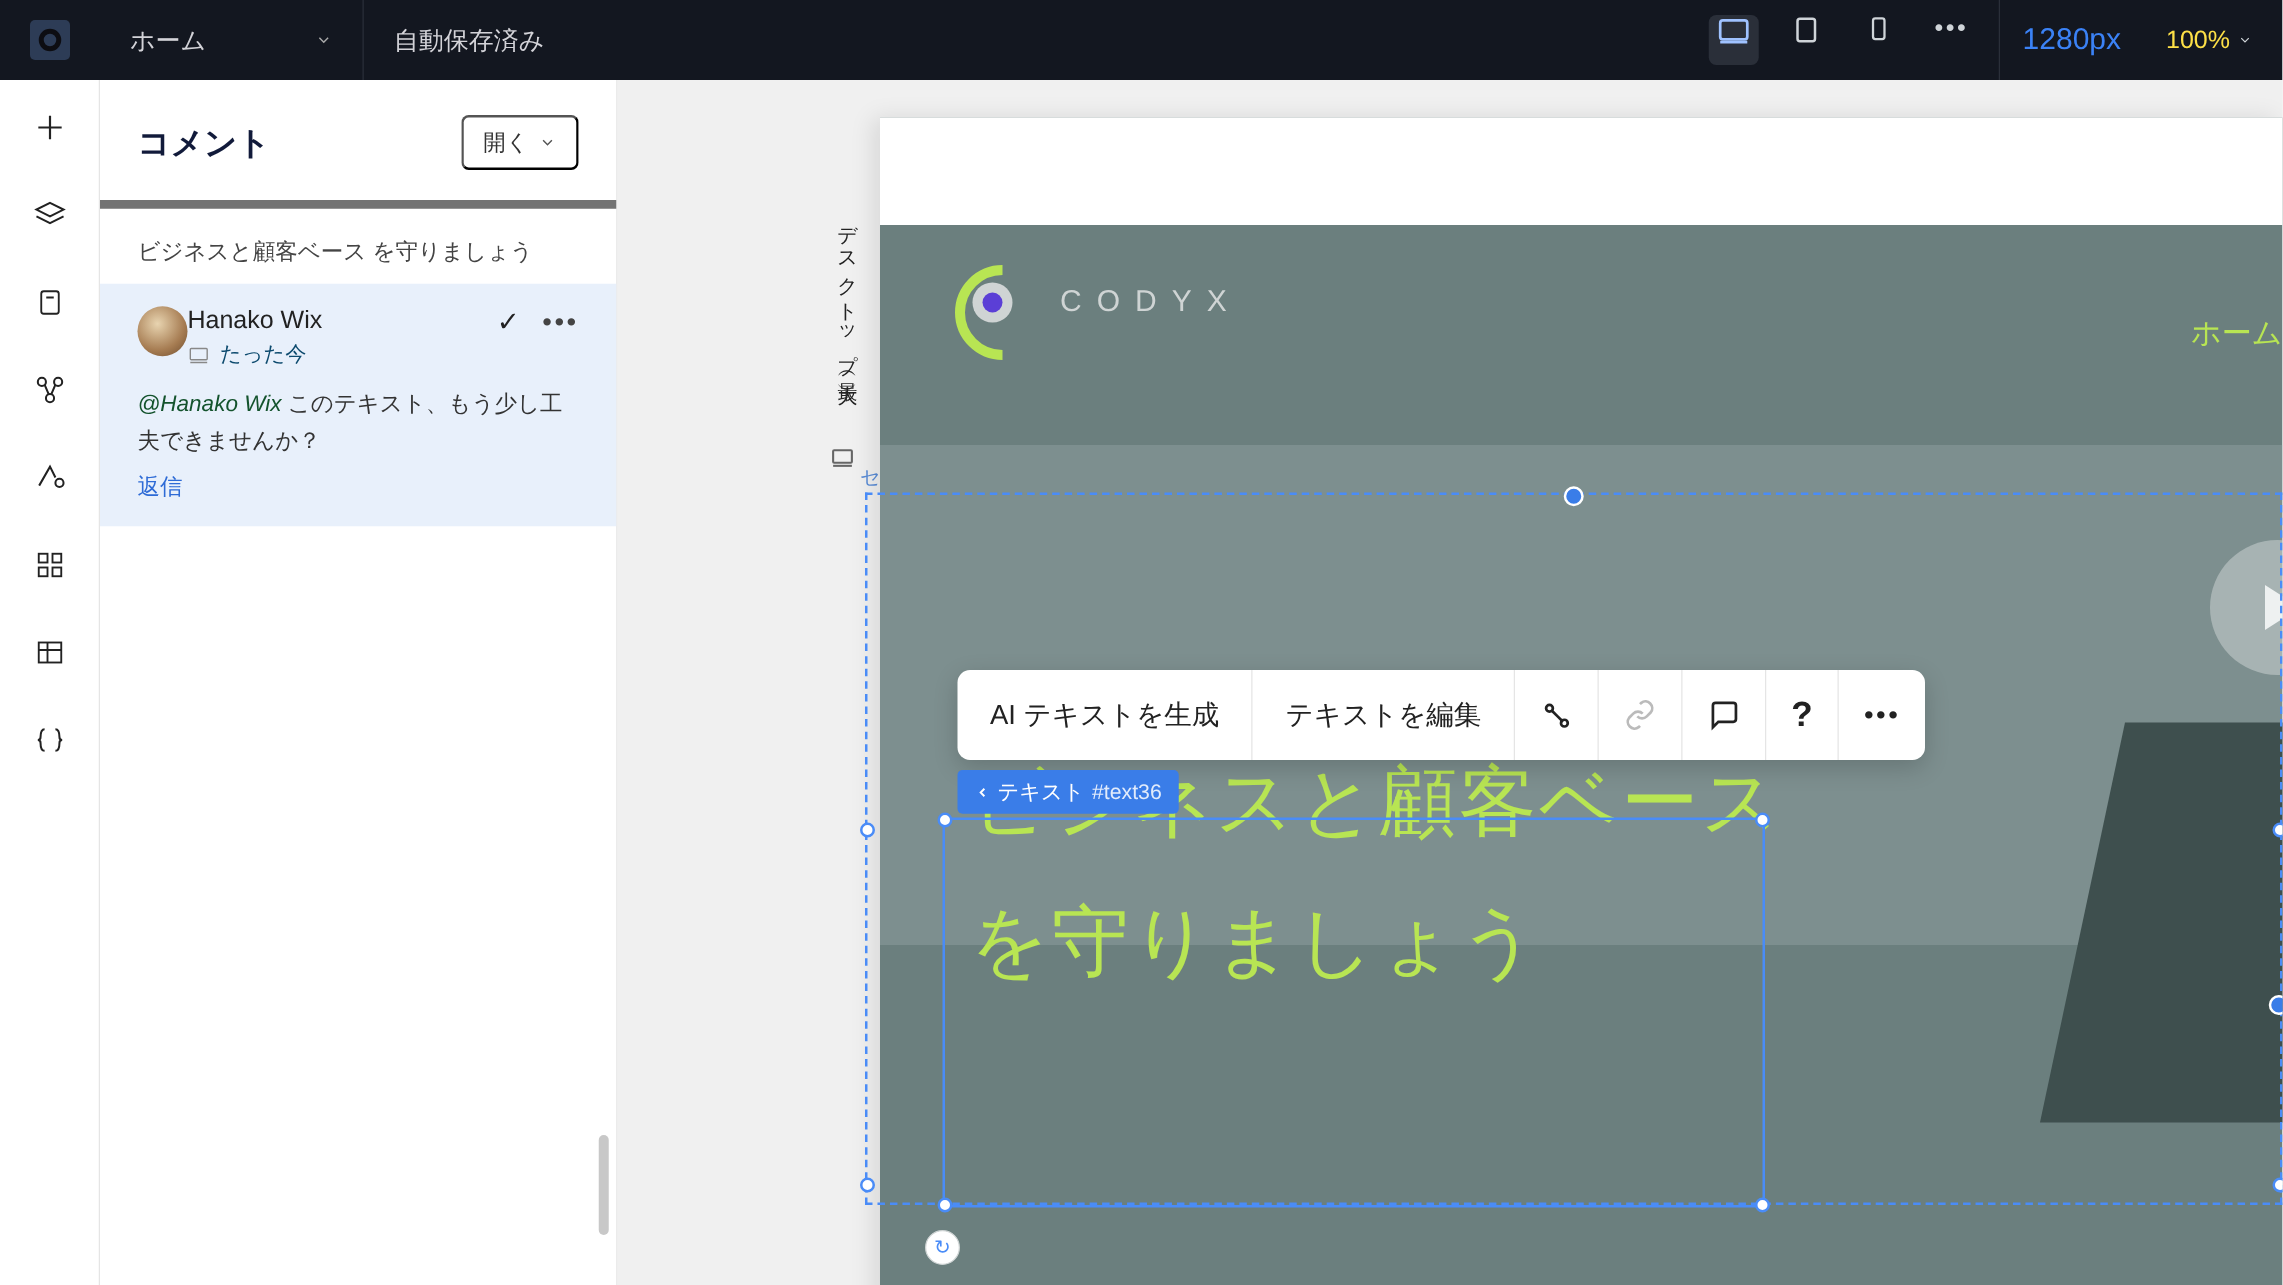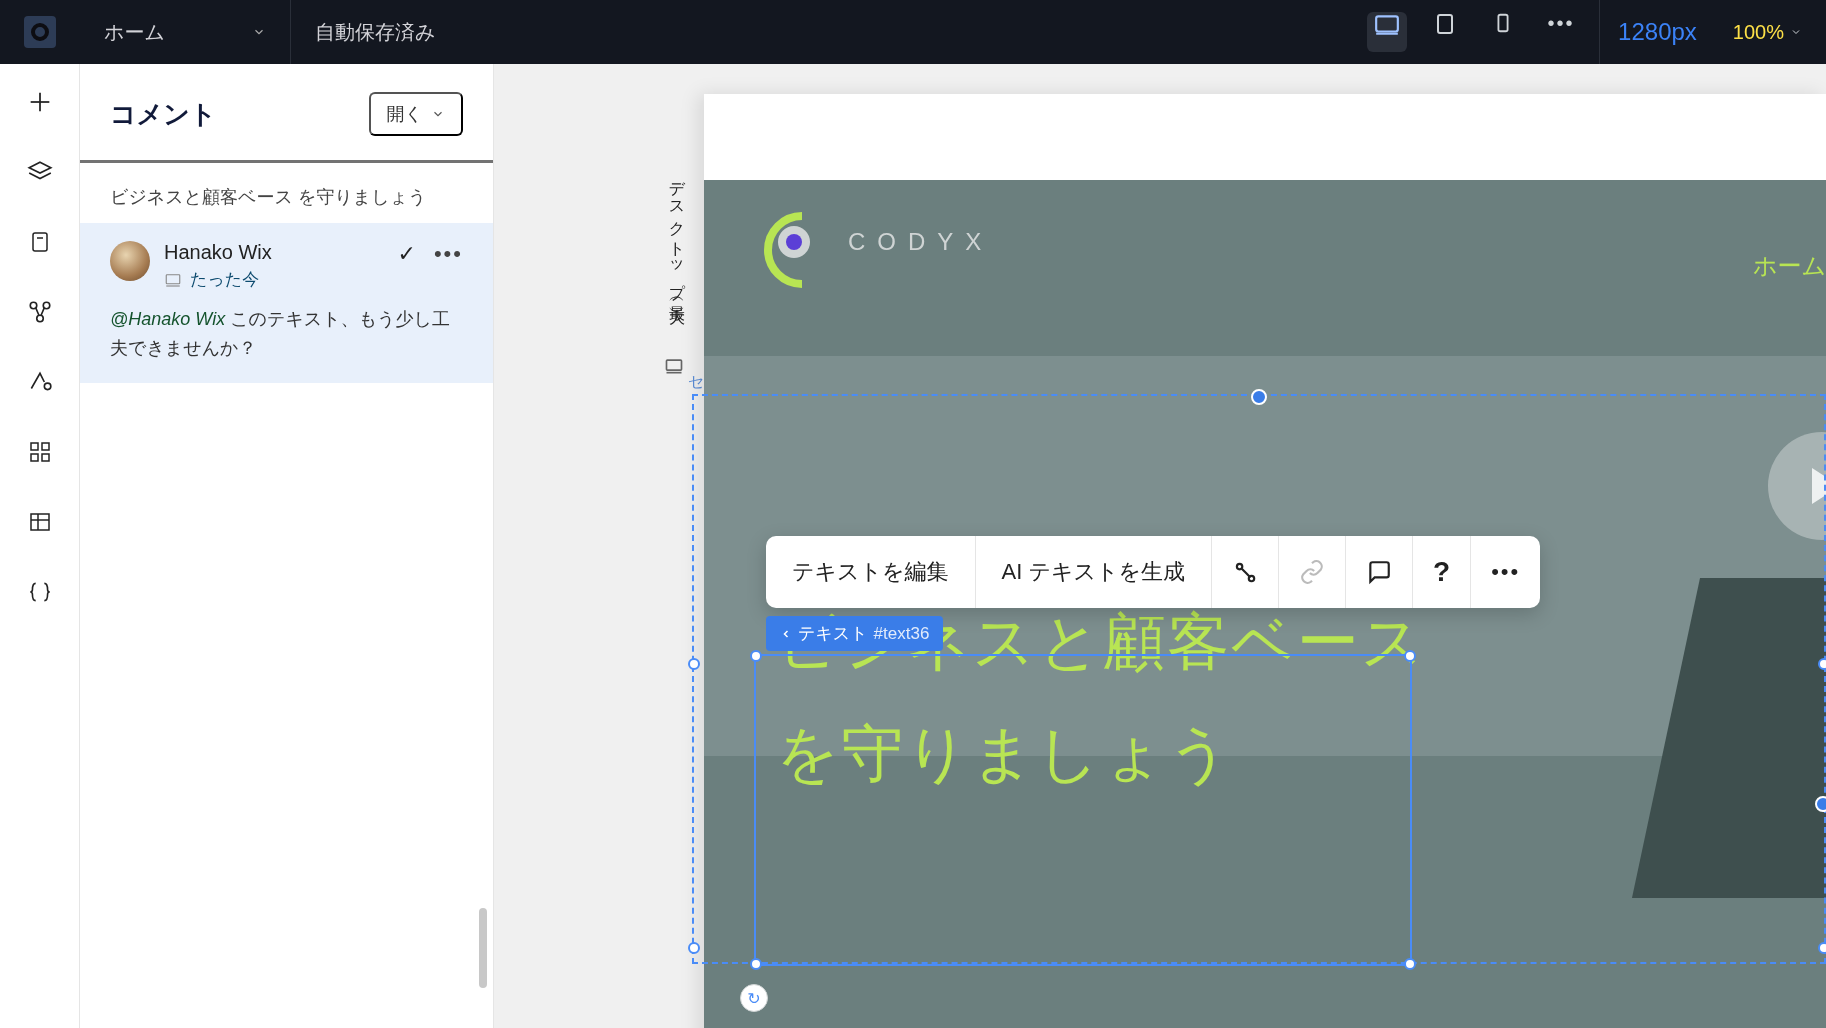--- a/index.html
+++ b/index.html
@@ -17,26 +17,26 @@
     .device-icon.active { background: #2a2f39; }
     .top-size { font-size: 24px; color: #3b82f6; padding-left: 12px; border-left: 1px solid #2a2f39; height:80px; display:flex; align-items:center; padding:0 18px; }
     .top-zoom { font-size: 20px; color: #fde047; display:flex; align-items:center; gap:6px; }
 
     
     .leftrail { position: absolute; left: 0; top: 64px; width: 80px; height: calc(100% - 64px); background: #fff; border-right: 1px solid #e5e5e5; display: flex; flex-direction: column; align-items: center; padding-top: 20px; gap: 34px; }
     .rail-icon { width: 36px; height: 36px; display:flex; align-items:center; justify-content:center; cursor:pointer; color:#222; }
 
     
     .comments-panel { position: absolute; left: 80px; top: 64px; width: 414px; height: calc(100% - 64px); background: #fff; border-right: 1px solid #e5e5e5; display:flex; flex-direction:column; }
-    .comments-header { padding: 28px 30px 24px; display:flex; align-items:center; justify-content:space-between; border-bottom:3px solid #737373; }
+    .comments-header { padding: 28px 30px 24px; display:flex; align-items:center; justify-content:space-between; border-bottom:7px solid #737373; }
     .comments-title { font-size: 26px; font-weight: 700; color: #111a3a; }
     .open-btn { border:1px solid #dd;black; border-radius:6px; padding:8px 16px; font-size:18px; color:#333; display:flex; align-items:center; gap:8px; cursor:pointer; background:#fff; }
     .comment-label { padding: 22px 30px 14px; font-size:18px; color:#444; }
     .comment-item { background:#e8f0fb; padding: 18px 30px 20px; }
-    .comment-item-head { display:flex; align-items:flex-start; gap:14px; }
+    .comment-item-head { display:flex; align-items:flex-start; }
     .avatar { width: 40px; height:40px; border-radius:50%; background: radial-gradient(circle at 40% 35%, #e8d4b0 0%, #a67c52 60%, #6b4a2c 100%); flex-shrink:0; }
     .comment-user-block { flex:1; }
     .comment-user { font-size:20px; color:#222; margin-bottom:4px; }
     .comment-time { font-size:17px; color:#0c4a6e; display:flex; align-items:center; gap:8px; }
     .comment-actions { display:flex; align-items:center; gap:18px; }
     .check-icon { font-size:22px; color:#222; cursor:pointer; }
     .more-dots { font-size:22px; color:#444; cursor:pointer; letter-spacing:2px; }
     .comment-body { margin-top:14px; font-size:18px; line-height:1.6; color:#333; }
     .mention { color:#14532d;font-style:italic; }
     .reply-link { margin-top:10px; font-size:18px; color:#2e6bd6; cursor:pointer; }
@@ -211,20 +211,21 @@
         </div>
       </div>
       <div class="comment-actions">
         <span class="check-icon">✓</span>
         <span class="more-dots">•••</span>
       </div>
     </div>
     <div class="comment-body">
       <span class="mention">@Hanako Wix</span><span> このテキスト、もう少し工夫できませんか？</span>
     </div>
+    <div class="reply-link">返信</div>
   </div>
   <div class="panel-scrollbar"></div>
 </div>
 
 <div class="canvas-area">
   <div class="ruler-label">デスクトップ（最大）</div>
   <div class="ruler-device-icon">
     <svg width="20" height="20" viewBox="0 0 24 24" fill="none" stroke="#666" stroke-width="2">
         <rect x="3" y="5" width="18" height="12" rx="1"></rect>
         <line x1="3" y1="20" x2="21" y2="20"></line>
@@ -263,22 +264,22 @@
     <div class="handle" style="right:-6px; bottom:8px;"></div>
   </div>
   <div class="sel-inner" style="left:260px; top:590px; width:658px; height:312px;">
     <div class="handle" style="left:-6px; top:-6px;"></div>
     <div class="handle" style="right:-6px; top:-6px;"></div>
     <div class="handle" style="left:-6px; bottom:-6px;"></div>
     <div class="handle" adata-interactable="true" style="right:-6px; bottom:-6px;"></div>
   </div>
 
   <div class="float-toolbar">
+    <div class="tb-btn">AI テキストを生成</div>
     <div class="tb-btn">テキストを編集</div>
-    <div class="tb-btn">AI テキストを生成</div>
     <div class="tb-btn tb-icon-only">
         <svg width="26" height="26" viewBox="0 0 24 24" fill="none" stroke="#222" stroke-width="2">
           <circle cx="7" cy="7" r="2.5"></circle>
           <path d="M9 9 C13 13 13 13 17 17"></path>
           <circle cx="18" cy="18" r="2.5"></circle>
         </svg>
       </div>
     <div class="tb-btn tb-icon-only">
         <svg width="26" height="26" viewBox="0 0 24 24" fill="none" stroke="#bbb" stroke-width="2">
           <path d="M10 13a5 5 0 0 0 7 0l3-3a5 5 0 0 0-7-7l-1 1"></path>

